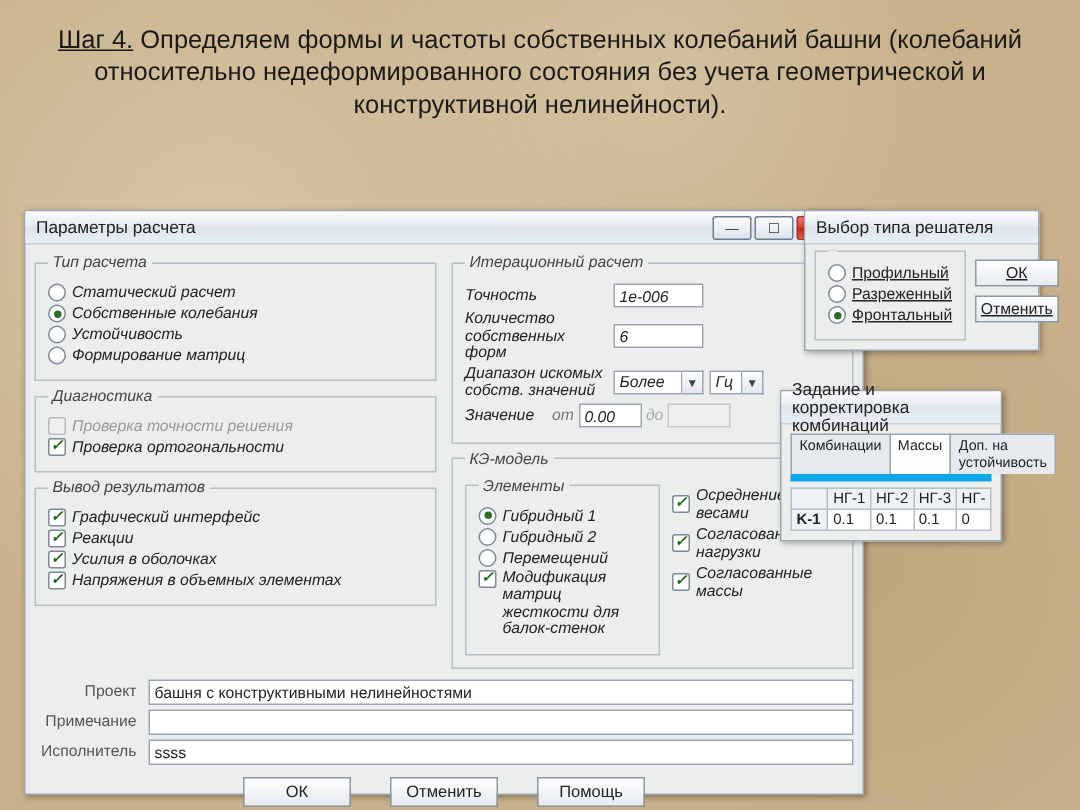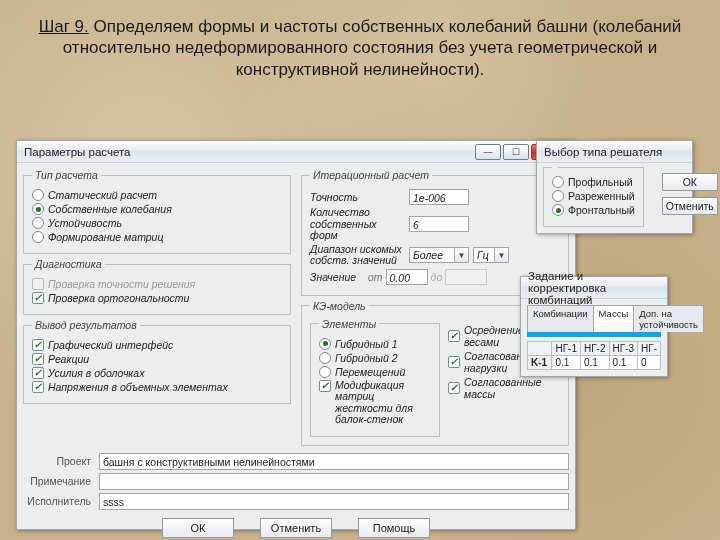--- a/index.html
+++ b/index.html
@@ -96,39 +96,39 @@
   
   #win-main { left: 16px; top: 140px; width: 560px; height: 390px; }
   #win-main .cols { display:flex; gap:10px;font-style:italic; }
   #win-main .col { flex:1; }
   .formlabel { display:inline-block; width: 68px; text-align:right; color:#555;}
   .projrow { display:flex; align-items:center; gap:8px; margin: 3px 0;}
   .projrow .input { flex:1; height:17px; }
   .bottombtns { display:flex; gap:26px; justify-content:center; margin-top:8px;}
   
   #win-solver { left: 536px; top: 140px; width: 157px; }
-  #win-solver .body { display:flex; gap:18px; }
+  #win-solver .body { display:flex; gap:6px;text-decoration:underline; }
   #win-solver fieldset { flex:1; margin:0; }
   #win-solver .solbtns { display:flex; flex-direction:column; gap:6px; padding:6px 2px 0 0;}
   #win-solver .btn { width:56px; height:18px; font-size:10.5px; line-height:13px;}
   
-  #win-comb { left: 520px; top: 276px; width: 148px; }
+  #win-comb { left: 520px; top: 260px; width: 148px; }
   .tabs { display:flex; border-bottom:5px solid #0ea5e9; margin-top:2px;}
   .tab { border:1px solid #9aa7b2; border-bottom:none; padding:2px 5px; font-size:9.5px; background:#e6eaee; margin-right:-1px;}
   .tab.active { background:#fdfdfd;}
   table.grid { border-collapse: collapse; width:100%; margin-top:4px; font-size:10px;}
   table.grid th, table.grid td { border:1px solid #b5bfc8; padding:1px 3px; background:#fff; text-align:left;}
   table.grid th { background:#eef1f5; font-weight:normal; text-align:center;}
   table.grid td.rowh { background:#eef1f5; font-weight:bold; width:28px;}
 </style>
 </head>
 <body>
 
 <div class="headline">
-  <span class="step">Шаг 9.</span><span> Определяем формы и частоты собственных колебаний башни (колебаний относительно недеформированного состояния без учета геометрической и конструктивной нелинейности).</span>
+  <span class="step">Шаг 4.</span><span> Определяем формы и частоты собственных колебаний башни (колебаний относительно недеформированного состояния без учета геометрической и конструктивной нелинейности).</span>
 </div>
 
 <div class="window" id="win-main">
   <div class="titlebar">
     <span class="title">Параметры расчета</span>
     <div class="winbtns">
       <div class="winbtn">
           <span>—</span>
         </div>
       <div class="winbtn">

